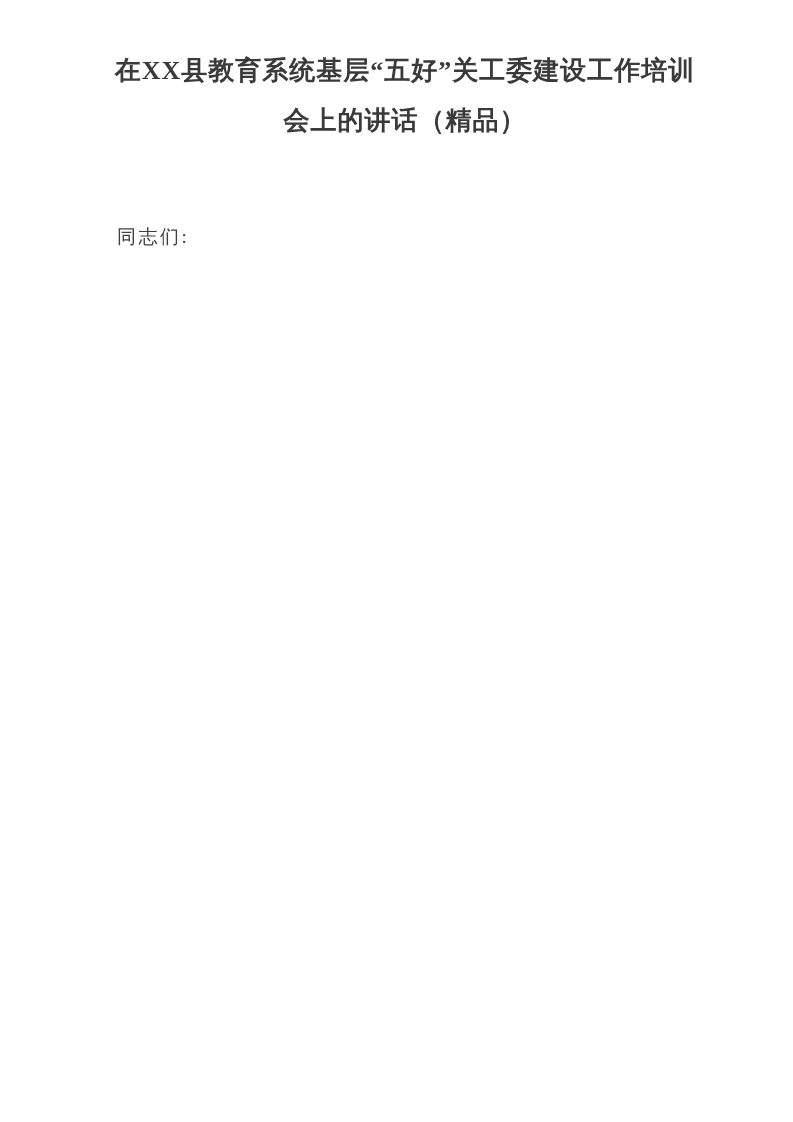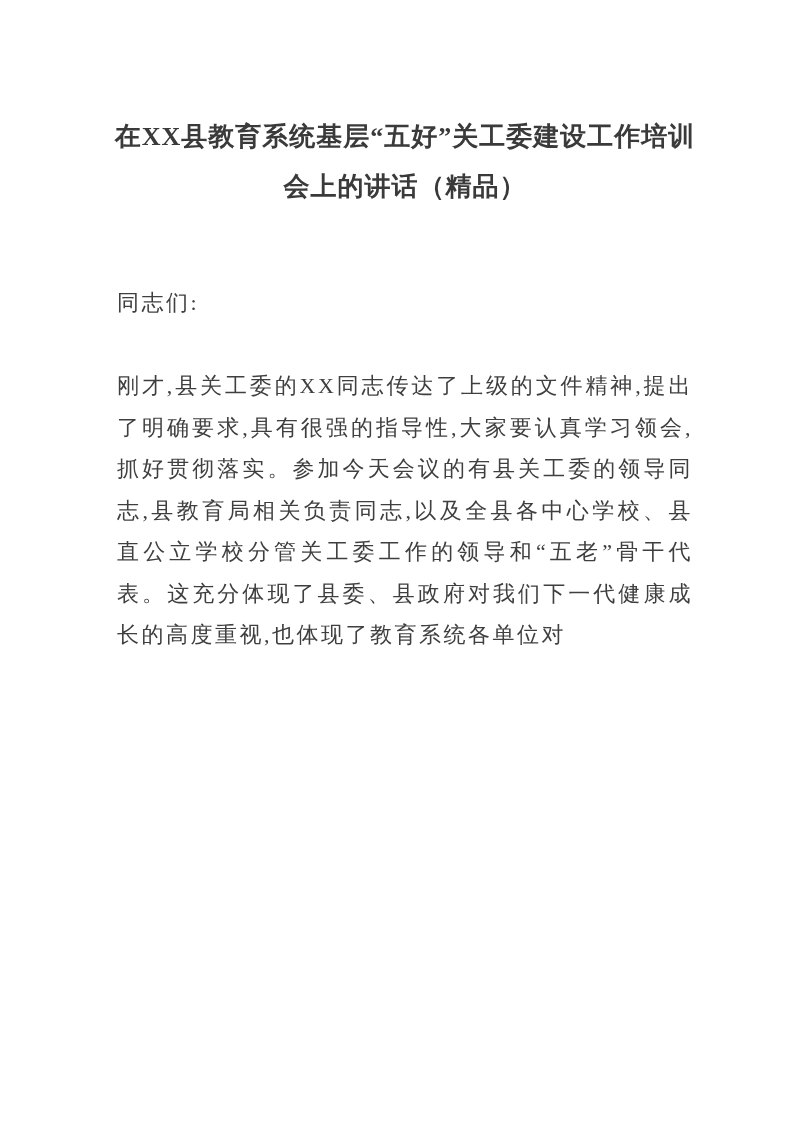--- a/index.html
+++ b/index.html
@@ -8,51 +8,50 @@
     background: #ffffff;
   }
   body {
     width: 793px;
     height: 1122px;
     overflow: hidden;
     font-family: "Liberation Serif", "DejaVu Serif", serif;
     color: #3f3f3f;
   }
   .doc {
-    padding: 112px 100px 0 117px;
+    padding: 46px 100px 0 117px;
   }
   .doc-title {
     margin: 0 -16px 70px -16px;
     font-size: 26px;
     font-weight: 700;
     line-height: 50px;
     text-align: center;
     letter-spacing: 1px;
     color: #3a3a3a;
   }
   .doc-title .title-line {
     display: block;
     white-space: nowrap;
   }
   .doc p {
     margin: 0 0 41.5px 0;
-    font-size: 22px;
+    font-size: 19px;
     line-height: 41.5px;
     letter-spacing: 2.5px;
     text-align: justify;
     text-justify: inter-character;
     word-break: break-all;
   }
 </style>
 </head>
 <body>
 
 <main class="doc">
   <h1 class="doc-title">
     <span class="title-line">在XX县教育系统基层“五好”关工委建设工作培训</span>
     <span class="title-line">会上的讲话（精品）</span>
   </h1>
 
   <p>同志们:</p>
 
 
-  <p>刚才,县关工委的XX同志传达了上级的文件精神,提出了明确要求,具有很强的指导性,大家要认真学习领会,抓好贯彻落实。参加今天会议的有县关工委的领导同志,县教育局相关负责同志,以及全县各中心学校、县直公立学校分管关工委工作的领导和“五老”骨干代表。这充分体现了县委、县政府对我们下一代健康成长的高度重视,也体现了教育系统各单位对</p>
 </main>
 
 </body></html>

